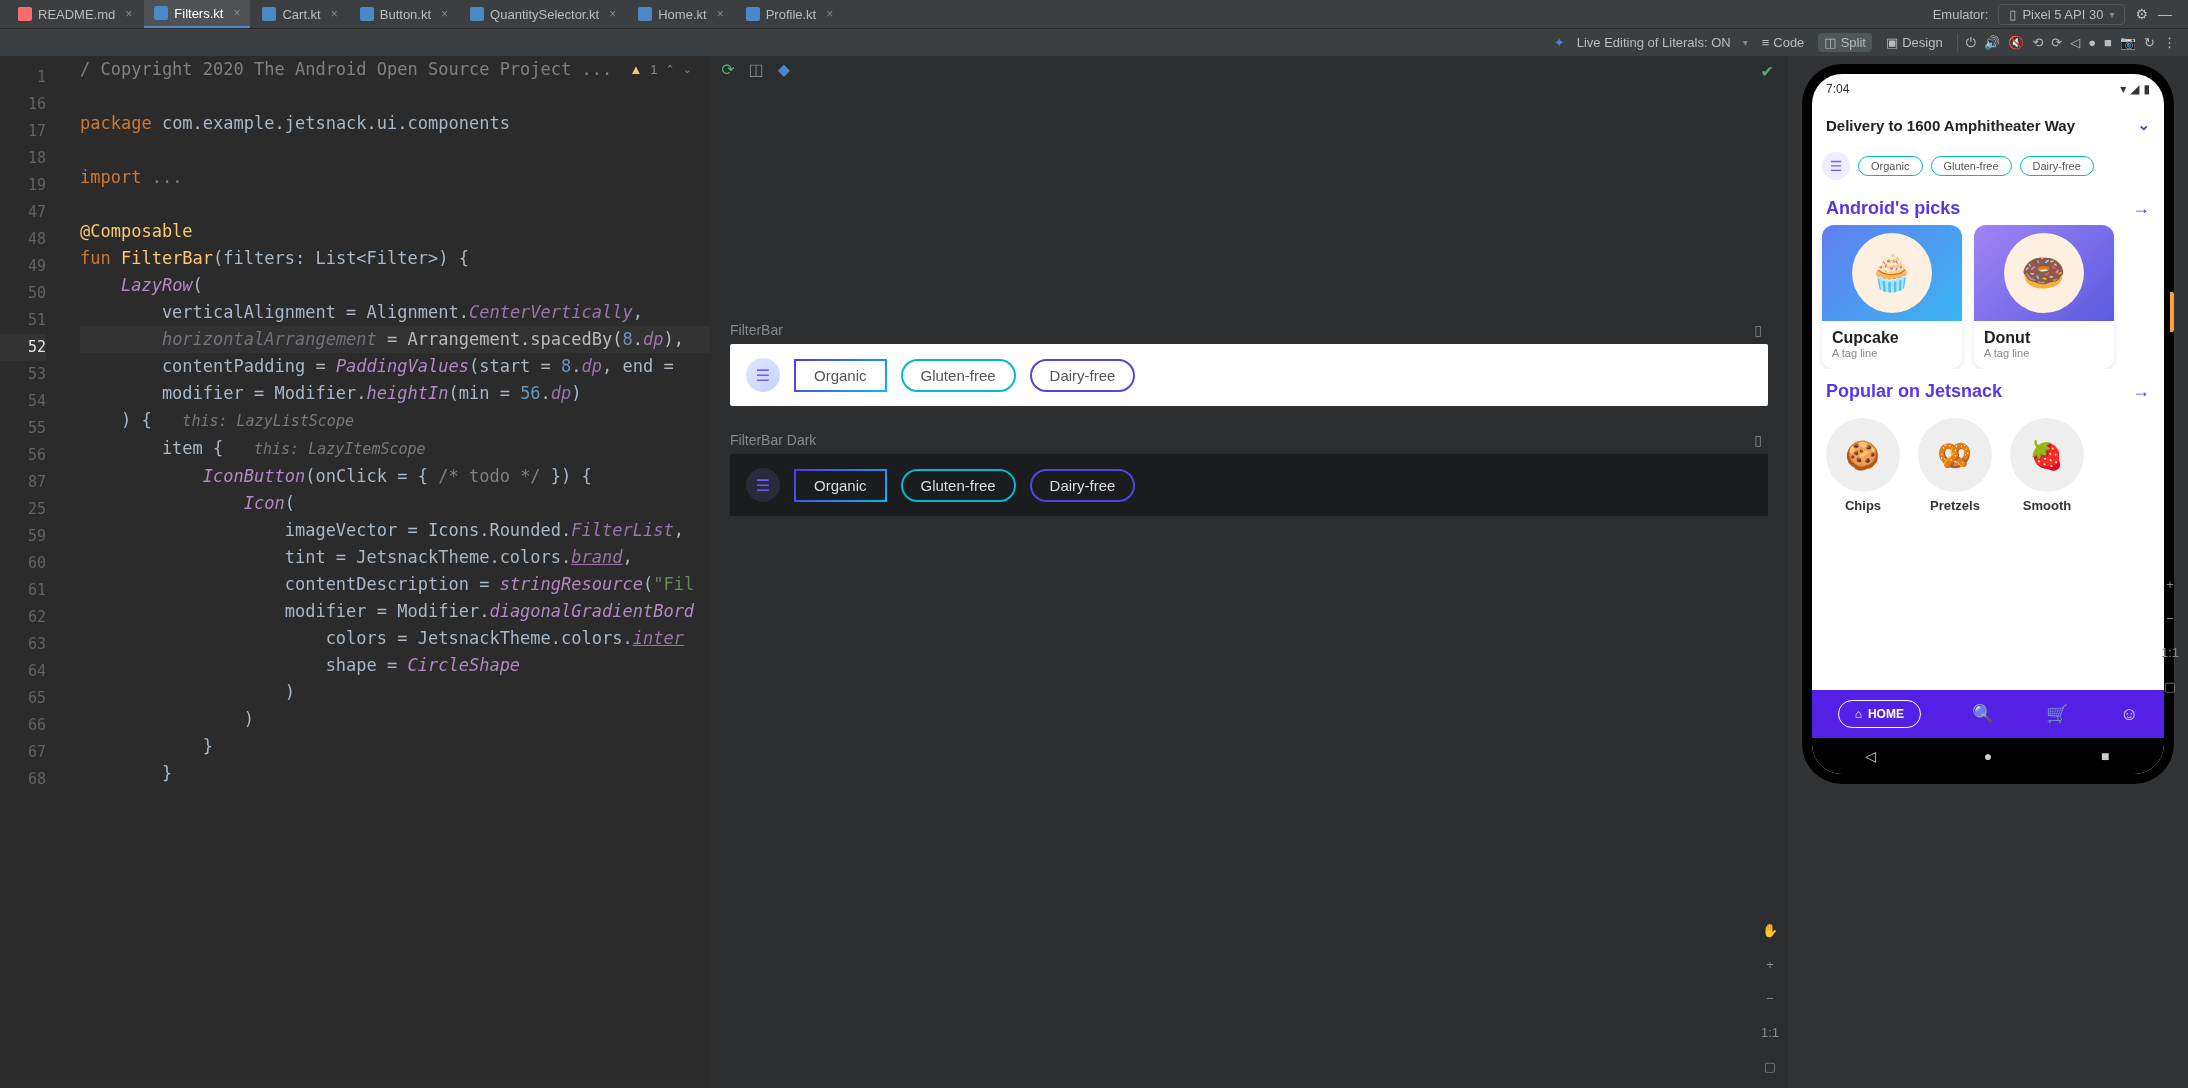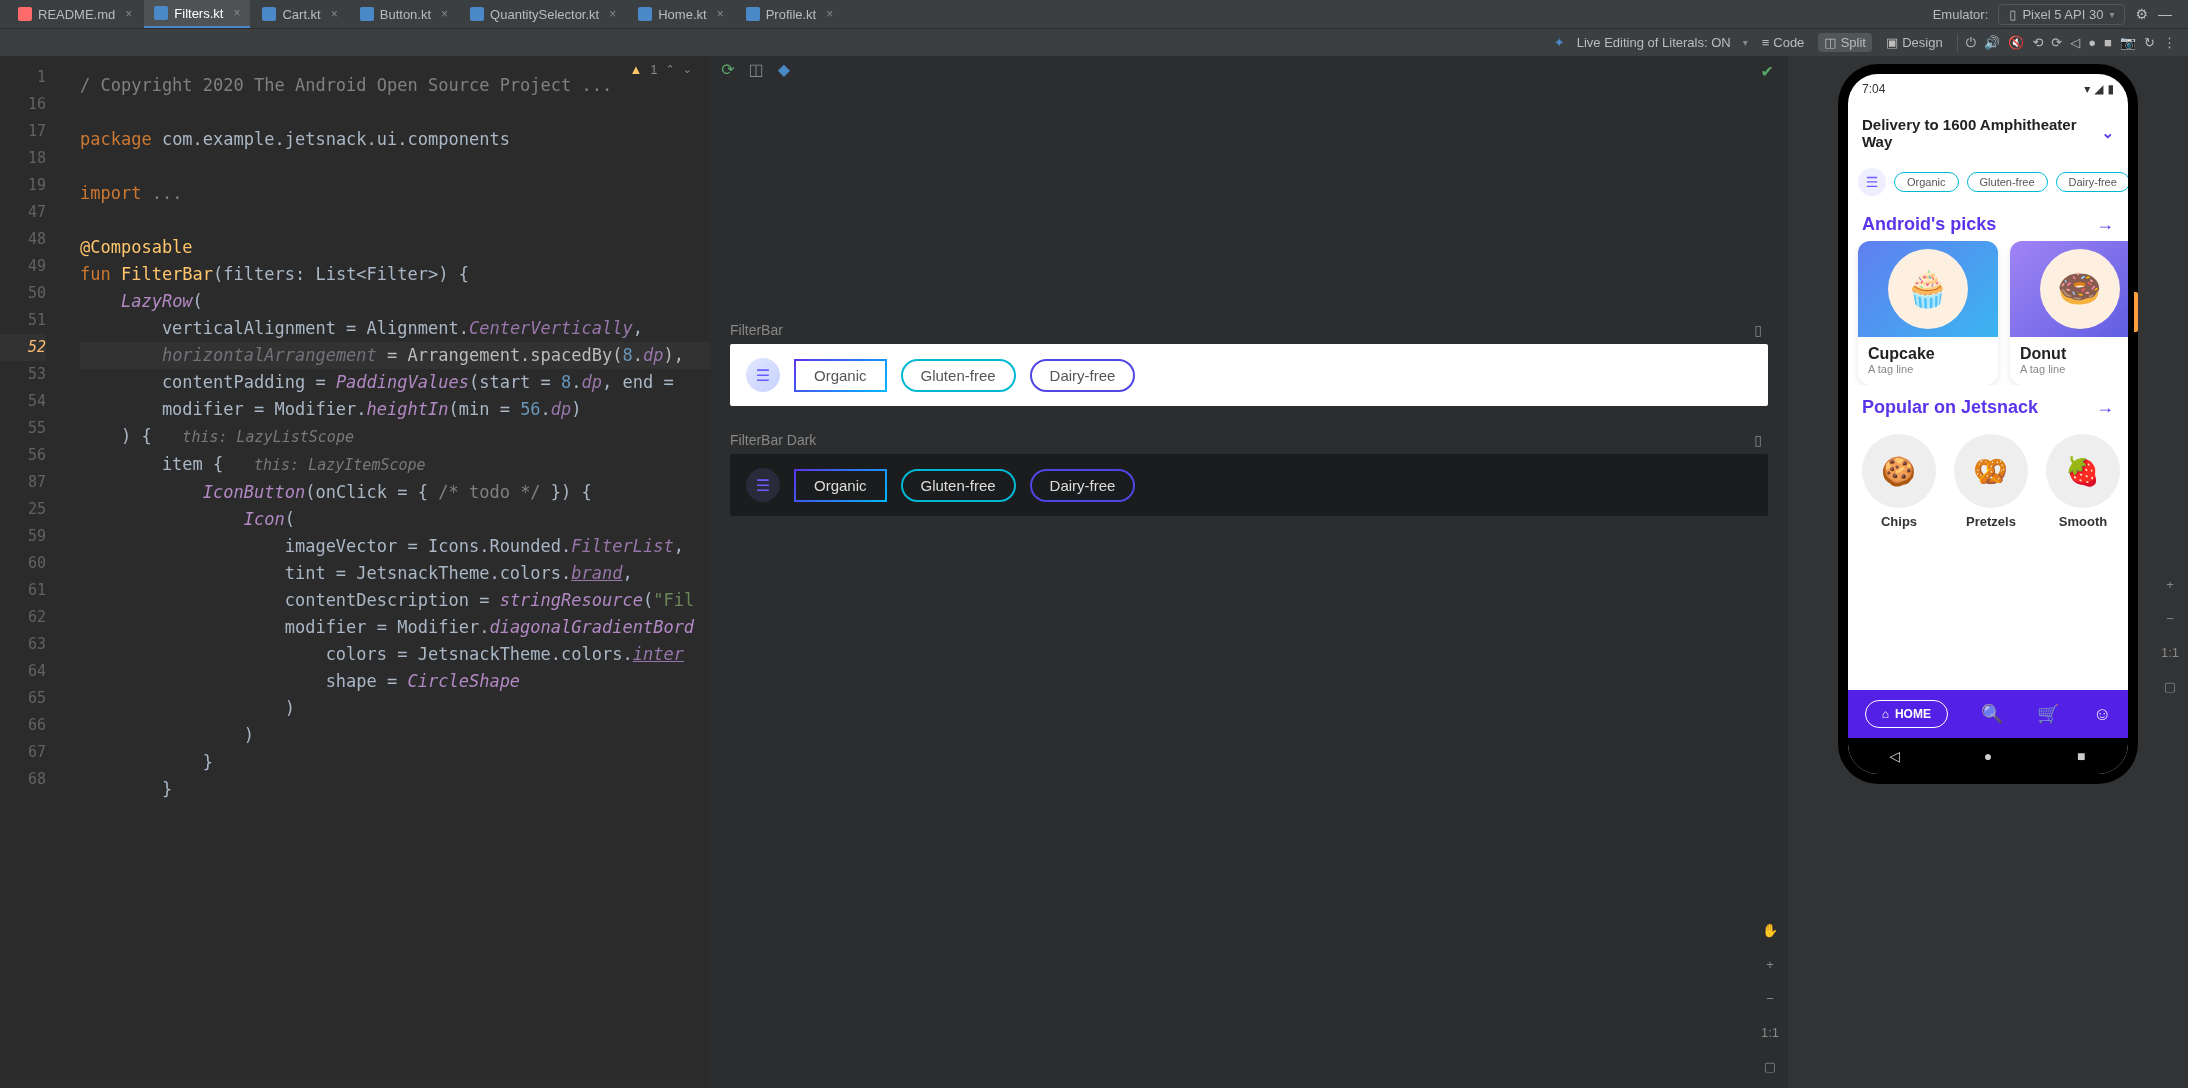--- a/index.html
+++ b/index.html
@@ -23,22 +23,22 @@
 .tool-btn { padding: 2px 6px; cursor: pointer; display: flex; align-items: center; gap: 4px; }
 .tool-btn.active { background: #515658; border-radius: 4px; }
 .sep { width: 1px; height: 18px; background: #555; }
 
 
 .main { display: flex; height: calc(100% - 56px); }
 
 
 .editor-pane { width: 710px; position: relative; background: #2b2b2b; }
 .gutter { position: absolute; left: 0; top: 0; width: 60px; text-align: right; padding-right: 14px; color: #606366; font-family: Consolas, monospace; font-size: 15px; line-height: 27px; padding-top: 8px; }
-.gutter .line-hl { background: #323232; color: #fdba74; font-style: italic; }
-.code { padding-left: 80px; padding-top: 16px; font-family: Consolas, monospace; font-size: 17px; line-height: 27px; white-space: pre; overflow: hidden; }
+.gutter .line-hl { background: #323232; color: #e5e5e5; }
+.code { padding-left: 80px; padding-top: 0; font-family: Consolas, monospace; font-size: 17px; line-height: 27px; white-space: pre; overflow: hidden; }
 .c-kw { color: #cc7832; }
 .c-str { color: #6a8759; }
 .c-cmt { color: #808080; }
 .c-ital { color: #b389c5; font-style: italic; }
 .c-yel { color: #ffc66d; }
 .c-pur { color: #9876aa; font-style: italic; }
 .c-par { color: #72737a; font-style: italic; }
 .c-hint { color: #787878; font-style: italic; font-size: 15px; }
 .c-lit { color: #6897bb; }
 .line52 { color: #bbbbbb; }
@@ -64,21 +64,21 @@
 .chip3 { border-color: #4f46e5; }
 .pv-side { position: absolute; right: 6px; bottom: 10px; display: flex; flex-direction: column; gap: 10px; align-items: center; color: #888; font-size: 13px; }
 .pv-side div { width: 24px; height: 24px; display: flex; align-items: center; justify-content: center; cursor: pointer; }
 
 
 .emu-pane { width: 400px; background: #313335; position: relative; display: flex; align-items: flex-start; justify-content: center; padding-top: 8px; }
 .emu-side { position: absolute; right: 6px; top: 50%; display: flex; flex-direction: column; gap: 10px; color: #888; font-size: 13px; }
 .emu-side div { width: 24px; height: 24px; display: flex; align-items: center; justify-content: center; cursor: pointer; }
 
 
-.phone { width: 300px; height: 720px; background: #000; border-radius: 40px; padding: 10px; position: relative; }
+.phone { width: 372px; height: 720px; background: #000; border-radius: 40px; padding: 10px; position: relative; }
 .screen { width: 100%; height: 100%; background: #fff; border-radius: 30px; overflow: hidden; position: relative; display: flex; flex-direction: column; }
 .status { height: 30px; display: flex; align-items: center; justify-content: space-between; padding: 0 14px; font-size: 12px; color: #333; }
 .status-r { display: flex; gap: 4px; font-size: 12px; }
 .deliv { padding: 12px 14px; font-size: 15px; font-weight: 600; color: #222; display: flex; justify-content: space-between; align-items: center; }
 .ph-chips { padding: 6px 10px; display: flex; gap: 8px; align-items: center; overflow: hidden; }
 .ph-filter-ico { width: 28px; height: 28px; border-radius: 14px; background: #eef; display: flex; align-items: center; justify-content: center; color: #6b5cff; font-size: 14px; flex-shrink:0; }
 .ph-chip { border: 1.5px solid #00b8d4; border-radius: 14px; padding: 3px 12px; font-size: 11px; color: #555; font-weight: 500; flex-shrink:0; }
 .section { padding: 12px 14px 6px; display: flex; justify-content: space-between; align-items: flex-start; }
 .section-t { font-size: 18px; font-weight: 700; color: #5b34ea; }
 .section-a { color: #5b34ea; font-size: 18px; }

